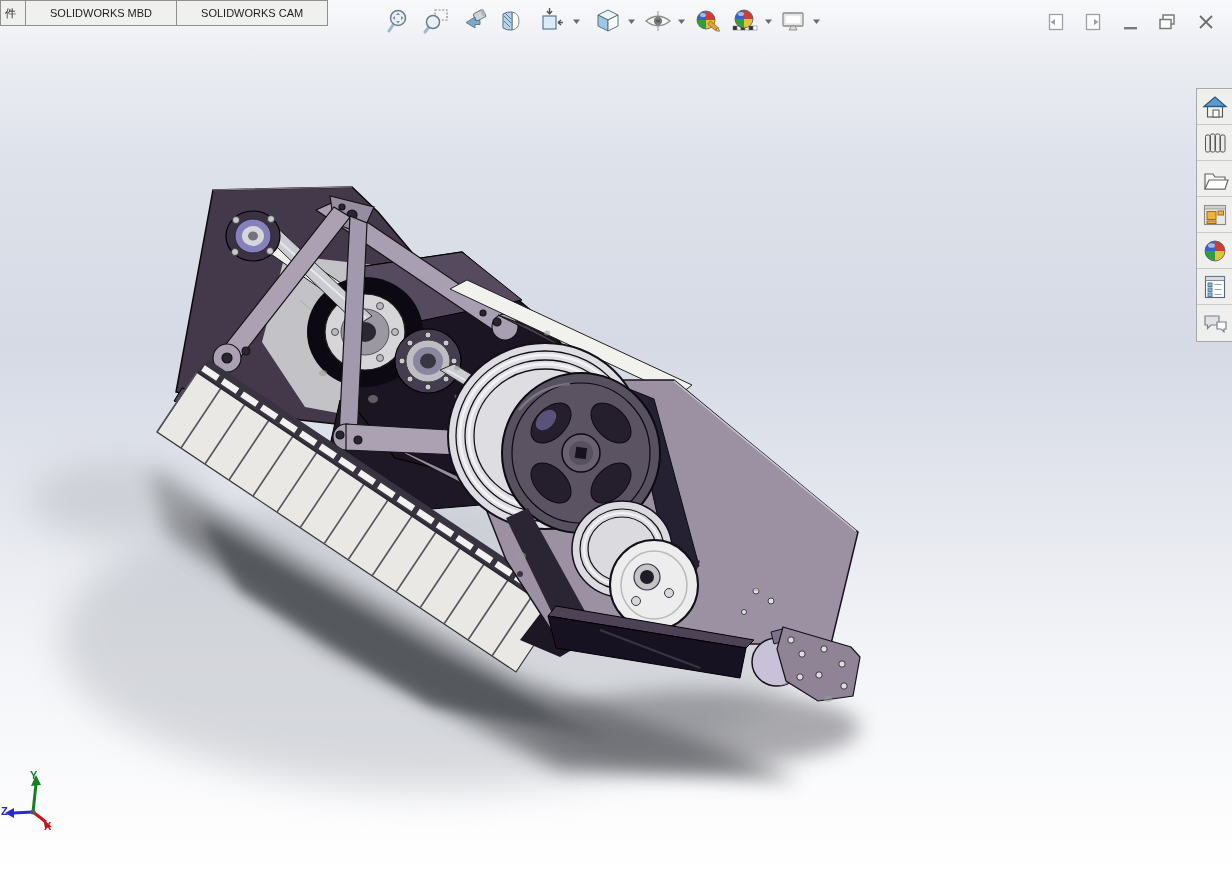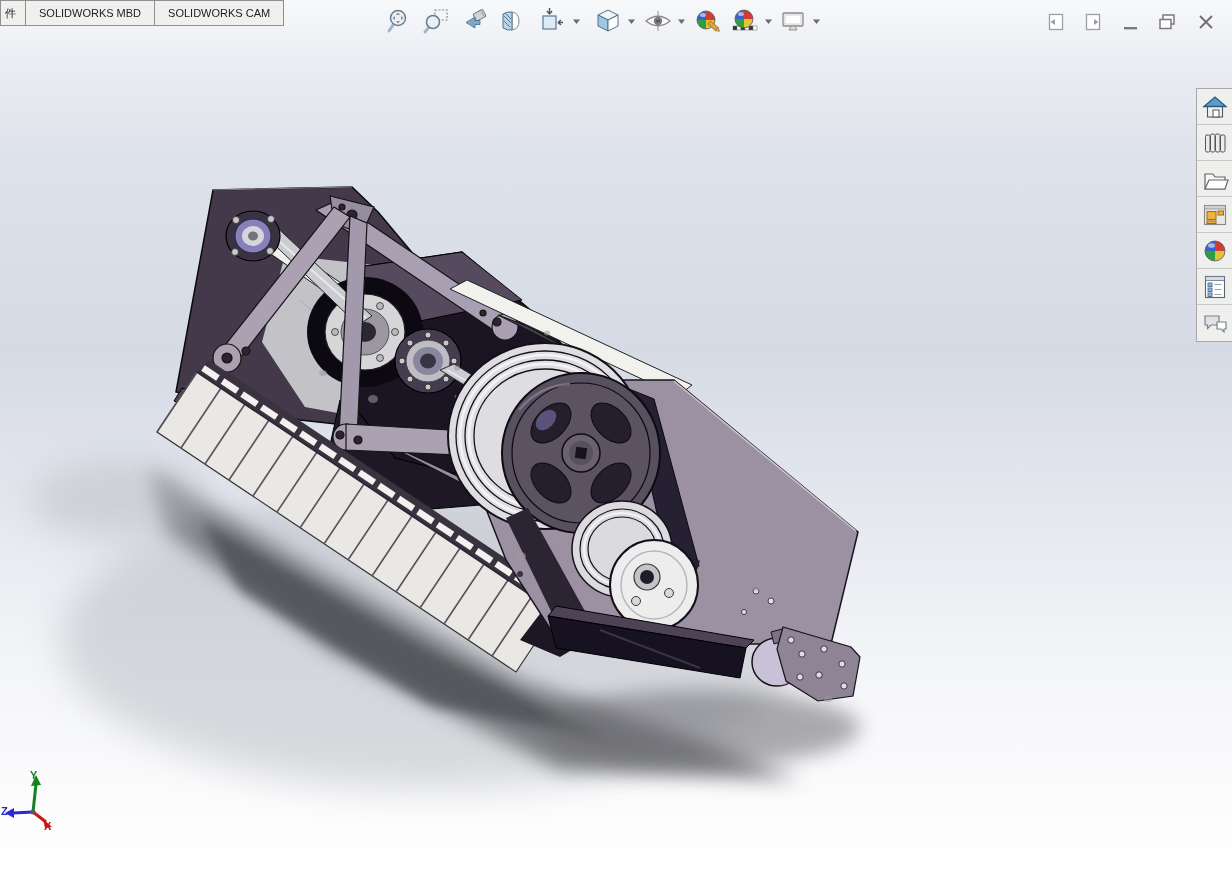--- a/index.html
+++ b/index.html
@@ -3,21 +3,21 @@
 <meta charset="utf-8">
 <style>
   html,body{margin:0;padding:0;}
   body{
     width:1232px;height:871px;position:relative;overflow:hidden;
     font-family:"Liberation Sans",sans-serif;
     background:linear-gradient(180deg,#f8f9fb 0%,#eceef3 6%,#dee2ea 18%,#d6dae5 40%,#e4e7ee 58%,#f4f5f8 76%,#ffffff 100%);
   }
   
   .tab-bar{position:absolute;top:0;left:0;display:flex;z-index:30;}
-  .tab{box-sizing:border-box;height:26px;line-height:24px;padding:0 13px;font-size:11px;color:#1c1c1c;
+  .tab{box-sizing:border-box;height:26px;line-height:24px;padding:0 24px;font-size:11px;color:#1c1c1c;
        background:#f0f0ef;border:1px solid #8f8f8f;margin-right:-1px;white-space:nowrap;cursor:default;}
   .tab.partial{width:26px;padding:0 4px;overflow:hidden;}
   
   .hud-btn{position:absolute;top:5px;width:30px;height:32px;display:flex;align-items:center;justify-content:center;z-index:25;}
   .hud-caret{position:absolute;top:5px;width:11px;height:32px;display:flex;align-items:center;justify-content:center;z-index:25;}
   
   .win-btn{position:absolute;top:10px;width:22px;height:24px;display:flex;align-items:center;justify-content:center;z-index:25;}
   
   .task-pane{position:absolute;top:88px;right:0;width:36px;background:#ededec;
              border:1px solid #a8a8a8;border-right:none;box-sizing:border-box;z-index:25;}

